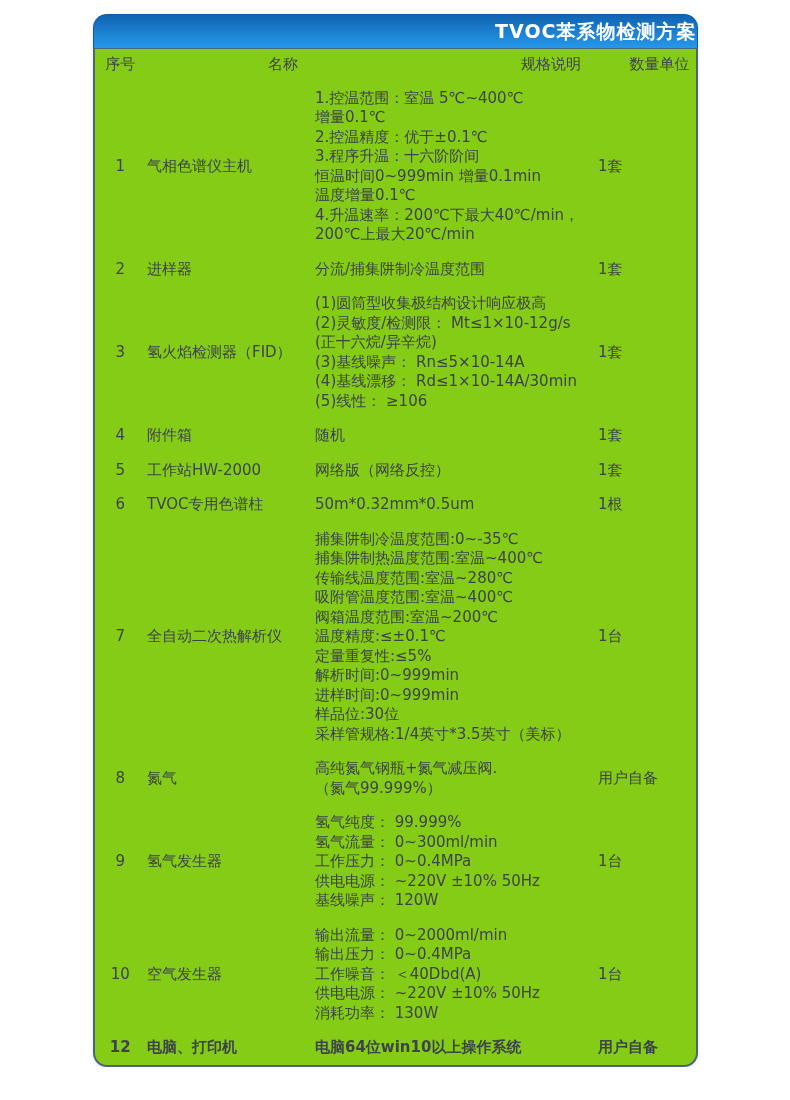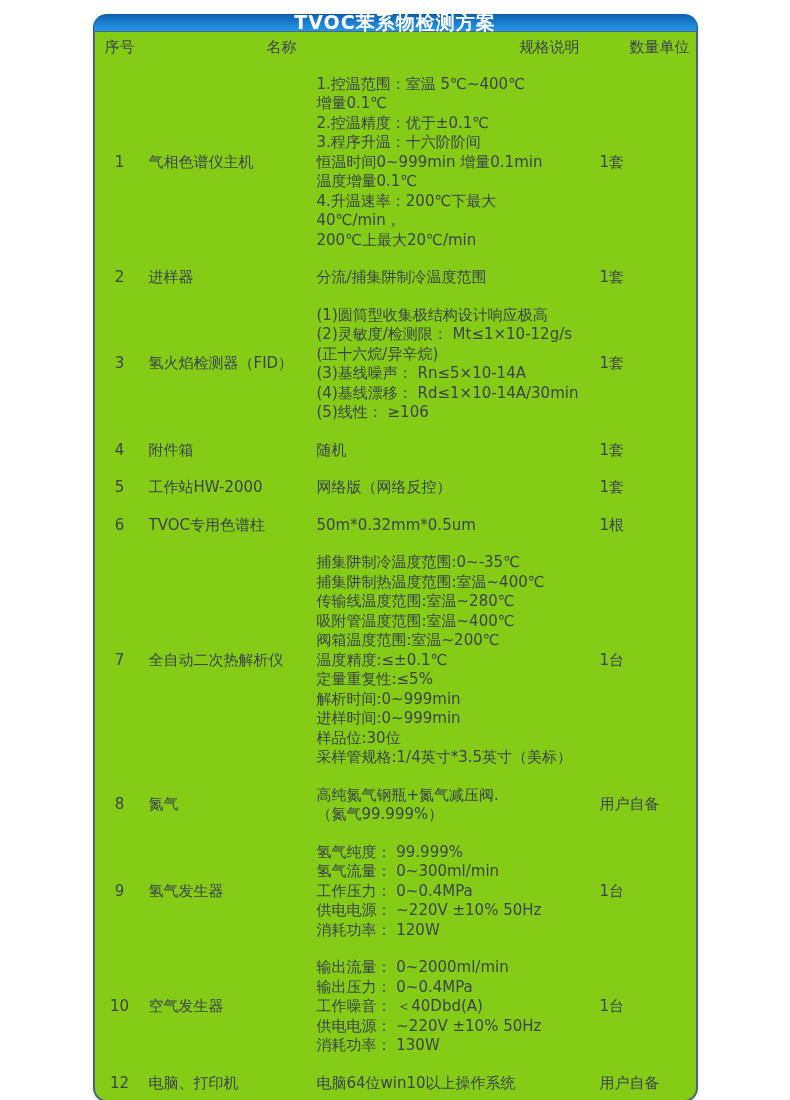--- a/index.html
+++ b/index.html
@@ -8,28 +8,28 @@
     background: #ffffff;
     font-family: "DejaVu Sans", "Liberation Sans", sans-serif;
   }
   .card {
     width: 605px;
     margin: 14px auto 0 auto;
     border-radius: 14px;
     box-shadow: 0 1px 4px rgba(120,150,180,0.25);
   }
   .card-header {
-    height: 17px;
+    height: 34px;
     background: linear-gradient(180deg, #0f63b2 0%, #1b7ccb 45%, #2598ea 100%);
     border: 1px solid #0d59a4;
     border-bottom: none;
     border-radius: 14px 14px 0 0;
     display: flex;
     align-items: center;
-    justify-content: center;
+    justify-content: flex-end;
   }
   .card-title {
     color: #ffffff;
     font-size: 19px;
     font-weight: bold;
     letter-spacing: 1px;
   }
   .table-wrap {
     border: 2px solid #4c6379;
     border-top: 1px solid #4c6379;
@@ -40,21 +40,21 @@
   table {
     width: 100%;
     border-collapse: collapse;
     table-layout: fixed;
   }
   col.c-no   { width: 52px; }
   col.c-name { width: 158px; }
   col.c-spec { width: auto; }
   col.c-qty  { width: 108px; }
   th, td {
-    border: 4px solid #84cc16;
+    border: 1px solid #84cc16;
     color: #3d434b;
     font-size: 15px;
     line-height: 19.5px;
     vertical-align: middle;
     padding: 6px 6px;
     overflow: hidden;
   }
   th {
     font-weight: normal;
     text-align: left;
@@ -64,21 +64,21 @@
   th.col-no { text-align: center; padding-left: 6px; }
   td.cell-no { text-align: center; }
   td.cell-name { padding-left: 0; }
   td.cell-spec { padding: 7px 6px 7px 10px; }
   td.cell-qty { padding-left: 10px; }
   td.cell-spec .spec-line { white-space: normal; }
   
   tr > *:first-child { border-left: none; }
   tr > *:last-child { border-right: none; }
   thead tr > * { border-top: none; text-align: right; }
-  tbody tr:last-child > * { border-bottom: none; }
+  tbody tr:last-child > * { border-bottom: none; font-weight: bold; }
 </style>
 </head>
 <body>
 
 <div class="card">
   <div class="card-header">
     <span class="card-title">TVOC苯系物检测方案</span>
   </div>
   <div class="table-wrap">
     <table>
@@ -185,21 +185,21 @@
             <td class="cell-qty">用户自备</td>
           </tr>
           <tr>
             <td class="cell-no">9</td>
             <td class="cell-name">氢气发生器</td>
             <td class="cell-spec">
               <div class="spec-line">氢气纯度： 99.999%</div>
               <div class="spec-line">氢气流量： 0~300ml/min</div>
               <div class="spec-line">工作压力： 0~0.4MPa</div>
               <div class="spec-line">供电电源： ~220V ±10% 50Hz</div>
-              <div class="spec-line">消耗功率： 120W</div>
+              <div class="spec-line">基线噪声： 120W</div>
             </td>
             <td class="cell-qty">1台</td>
           </tr>
           <tr>
             <td class="cell-no">10</td>
             <td class="cell-name">空气发生器</td>
             <td class="cell-spec">
               <div class="spec-line">输出流量： 0~2000ml/min</div>
               <div class="spec-line">输出压力： 0~0.4MPa</div>
               <div class="spec-line">工作噪音： ＜40Dbd(A)</div>

